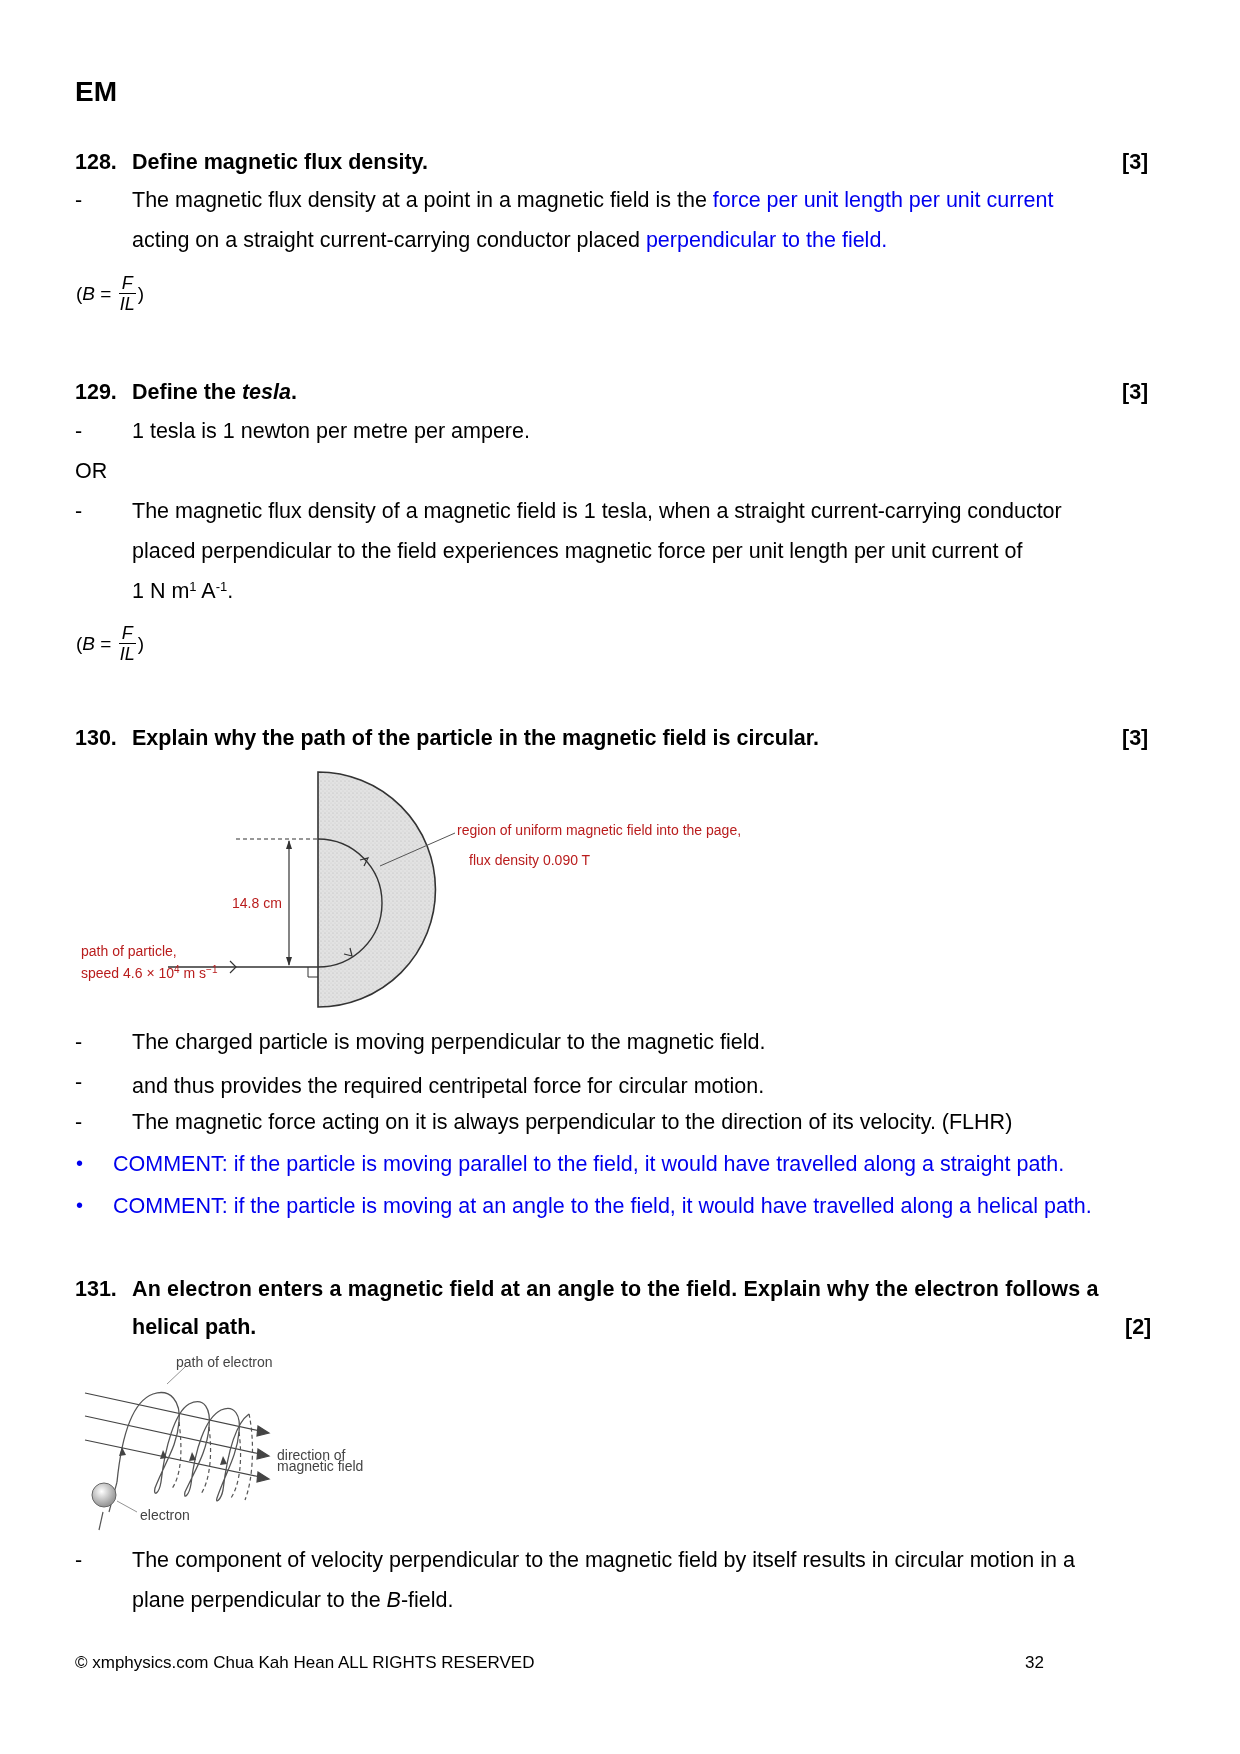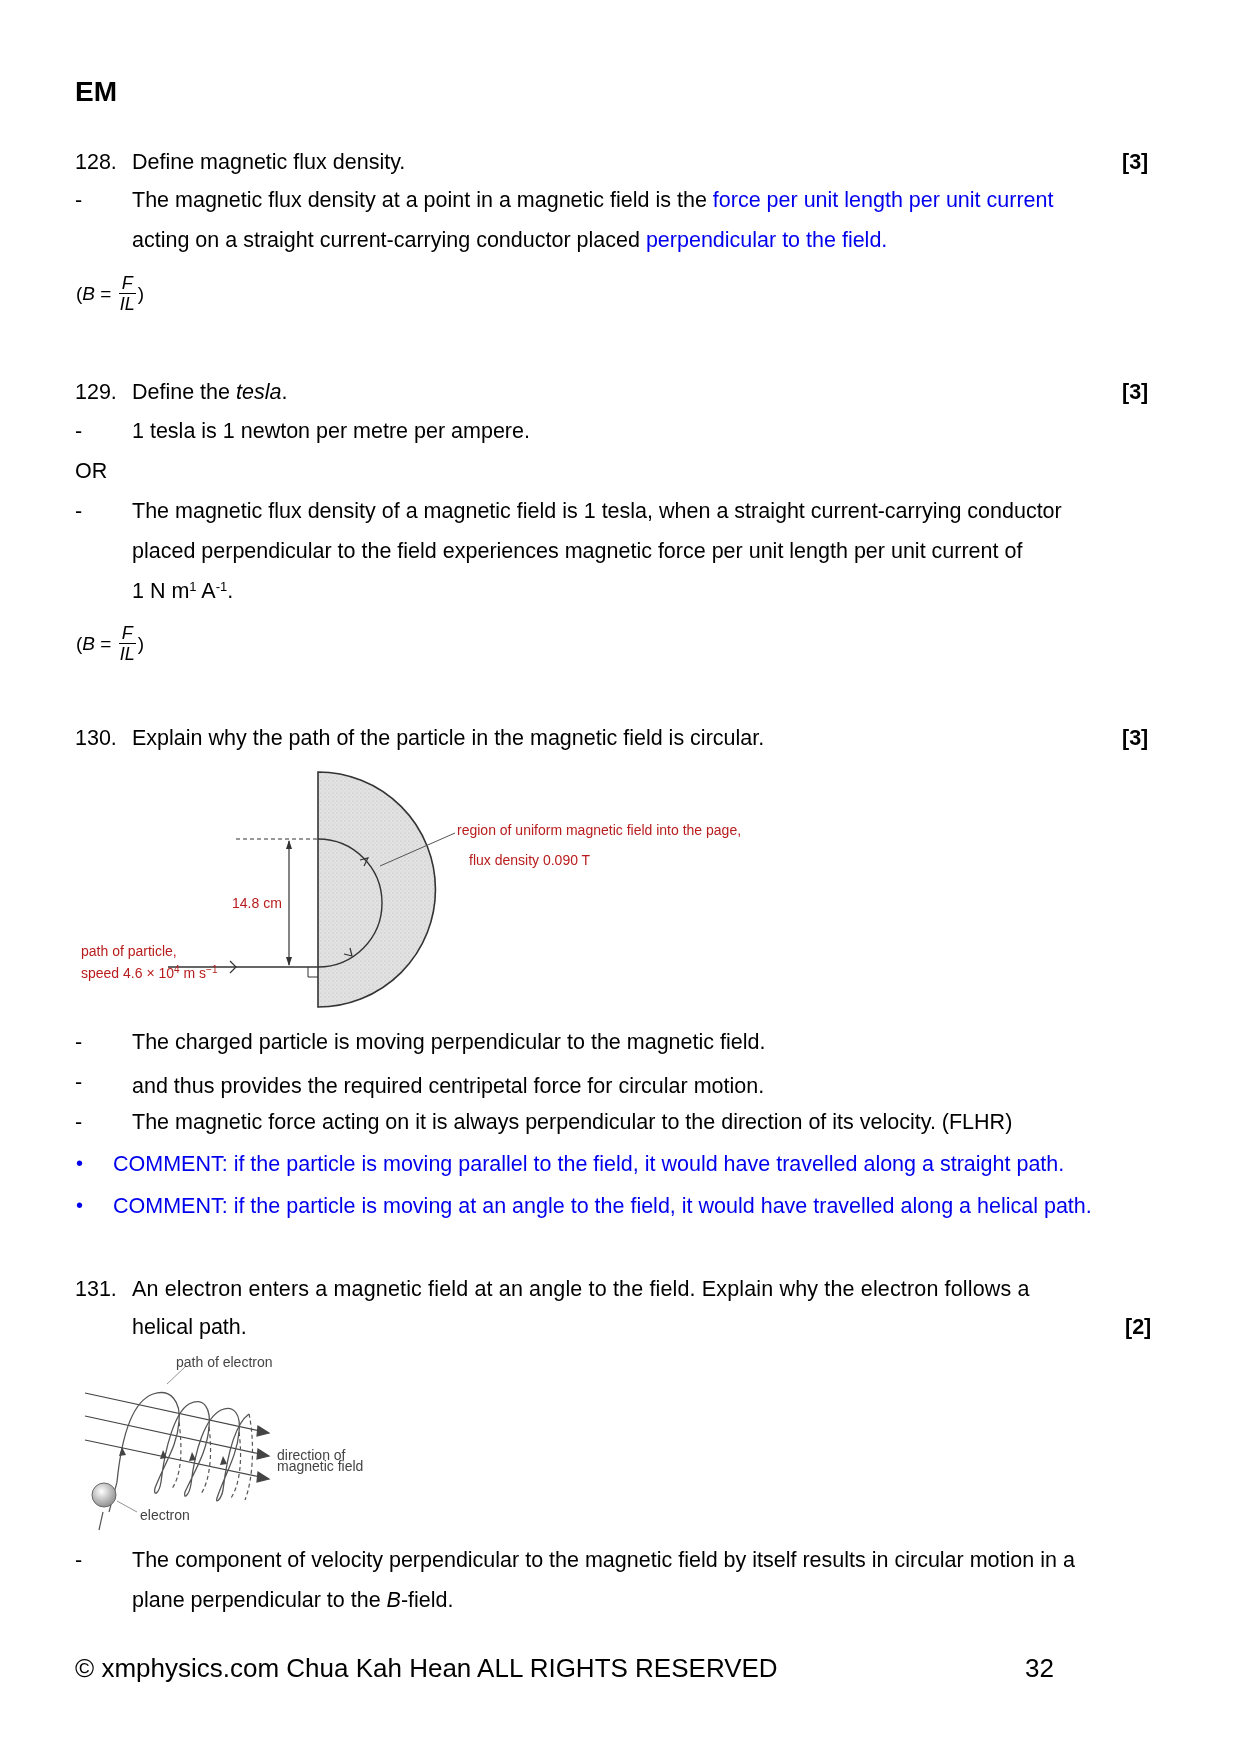--- a/index.html
+++ b/index.html
@@ -2,35 +2,35 @@
 <html><head>
 <meta charset="utf-8">
 <style>
   html, body { margin: 0; padding: 0; background: #ffffff; }
   body {
     width: 1240px; height: 1754px; position: relative; overflow: hidden;
     font-family: "Liberation Sans", sans-serif; color: #000;
   }
   .abs { position: absolute; white-space: nowrap; }
   .h1 { font-size: 28px; font-weight: bold; }
-  .q { font-size: 21.5px; font-weight: normal; }
+  .q { font-size: 21.5px; font-weight: bold; }
   .t { font-size: 21.5px; }
   .blue { color: #0000ee; }
   .mark { font-size: 21.5px; font-weight: bold; }
   .dash { font-size: 21.5px; }
   .bullet { font-size: 20px; color: #0000ee; }
   .formula { font-size: 19px; font-style: italic; display: flex; align-items: center; }
   .formula .up { font-style: normal; }
   .frac { display: inline-flex; flex-direction: column; align-items: center; margin: 0 2px; line-height: 1; }
   .frac .num { border-bottom: 1px solid #000; padding: 0 3px 1px; font-size: 18px; }
   .frac .den { padding-top: 1px; font-size: 18px; }
   sup { font-size: 13px; vertical-align: 7px; line-height: 0; }
   .diag-label { font-size: 14px; color: #b91c1c; }
   .diag-small { font-size: 14px; color: #444; }
-  .footer { font-size: 26px; }
+  .footer { font-size: 17px; }
 </style>
 </head>
 <body>
 
 <div class="abs h1" style="left:75px; top:76px;">EM</div>
 
 <div>
   <div class="abs q" style="left:75px; top:150px;">128.</div>
   <div class="abs q" style="left:132px; top:150px;">Define magnetic flux density.</div>
   <div class="abs mark" style="left:1122px; top:150px;">[3]</div>

